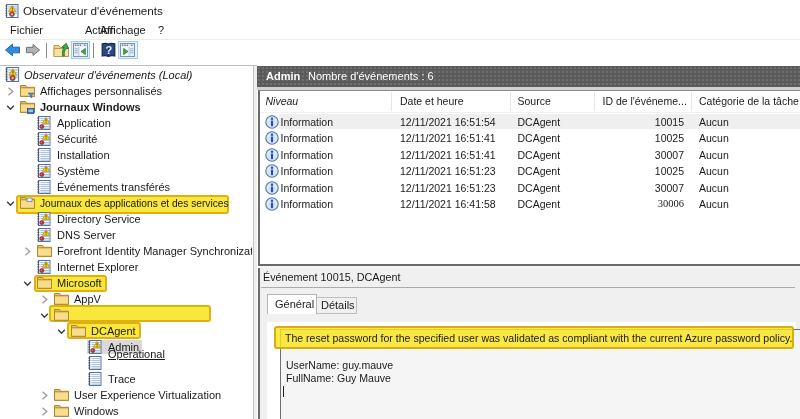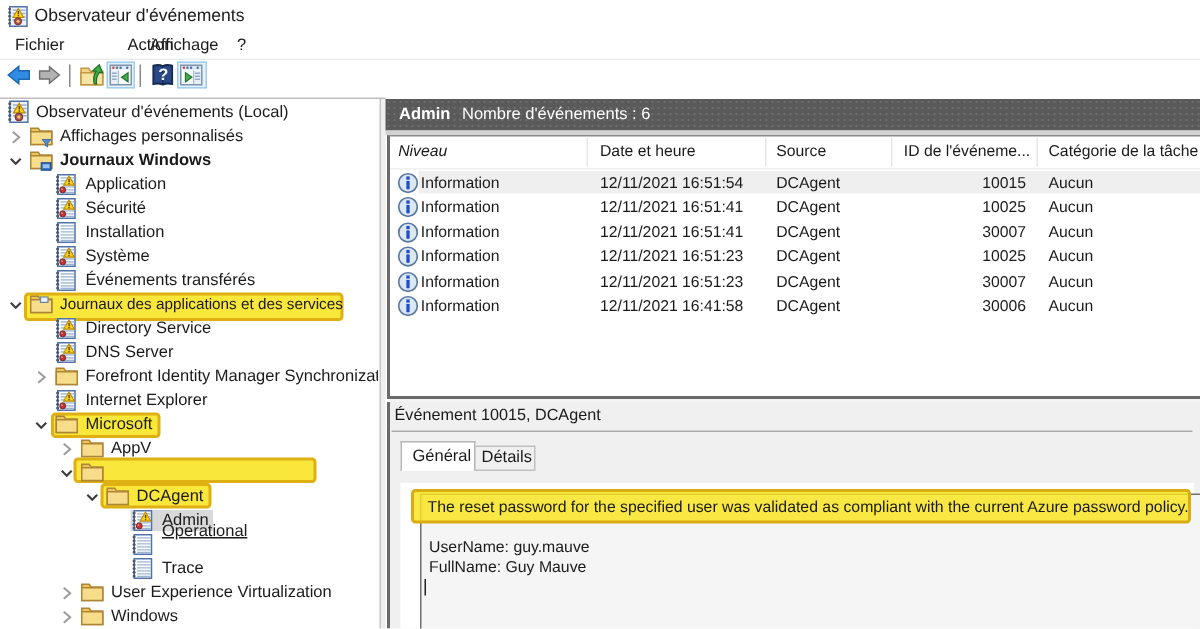--- a/index.html
+++ b/index.html
@@ -99,21 +99,21 @@
       <circle cx="1.5" cy="4.8" r="1" fill="#46546e"></circle>
       <circle cx="1.5" cy="7.4" r="1" fill="#46546e"></circle>
       <circle cx="1.5" cy="10" r="1" fill="#46546e"></circle>
       <circle cx="1.5" cy="12.6" r="1" fill="#46546e"></circle>
       <path d="M7.8 1.8 L11.6 8.2 L4 8.2 Z" fill="#fcd116" stroke="#b8860b" stroke-width="0.8"></path>
       <rect x="7.4" y="3.6" width="1" height="2.4" fill="#5a4200"></rect>
       <rect x="7.4" y="6.6" width="1" height="1" fill="#5a4200"></rect>
       <circle cx="7.6" cy="11" r="2.6" fill="#a8524e" stroke="#6e2a28" stroke-width="0.6"></circle>
       <circle cx="7.6" cy="11" r="1.1" fill="#e8c86a"></circle>
     </svg>
-    <div class="txt" style="left:24px;top:1.5px;height:15px;line-height:15px;font-size:11px;">Observateur d'événements (Local)</div>
+    <div class="txt" style="left:24px;top:1.5px;height:15px;line-height:15px;font-size:11px;font-style:italic;">Observateur d'événements (Local)</div>
     <svg style="left:6px;top:20.5px" width="9" height="9" viewBox="0 0 9 9">
       <path d="M2.5 0.8 L6.8 4.5 L2.5 8.2" fill="none" stroke="#9a9a9a" stroke-width="1.3"></path>
     </svg>
     <svg style="left:20px;top:18px" width="15" height="13" viewBox="0 0 15 13">
       <path d="M0.5 1.5 h5 l1.3 1.8 h7.7 v9 h-14 Z" fill="#e9c55e" stroke="#ad8535" stroke-width="1"></path>
       <path d="M0.5 3.8 h14 v8.5 h-14 Z" fill="#f7dd8b" stroke="#ad8535" stroke-width="1"></path>
       <path d="M8 9 L14 9 L11.8 11.5 L11.8 14 L10.2 13 L10.2 11.5 Z" fill="#4a90d9" stroke="#2a5a92" stroke-width="0.5"></path>
     </svg>
     <div class="txt" style="left:40px;top:17.5px;height:15px;line-height:15px;font-size:11px;">Affichages personnalisés</div>
     <svg style="left:6px;top:36.5px" width="9" height="9" viewBox="0 0 9 9">
@@ -469,21 +469,21 @@
     <div class="txt" style="left:584px;top:180.55px;width:100px;height:14px;line-height:14px;font-size:10.5px;text-align:right;">30007</div>
     <div class="txt" style="left:699px;top:180.55px;height:14px;line-height:14px;font-size:10.5px;">Aucun</div>
     <svg style="left:264.5px;top:197.25px" width="14" height="14" viewBox="0 0 14 14">
      <circle cx="7" cy="7" r="6.2" fill="#dbe7f3" stroke="#5878a0" stroke-width="1.1"></circle>
      <rect x="5.9" y="5.6" width="2.2" height="5.6" fill="#1f4fc8"></rect>
      <rect x="5.9" y="2.6" width="2.2" height="2.2" fill="#1f4fc8"></rect>
     </svg>
     <div class="txt" style="left:280.5px;top:197.05px;height:14px;line-height:14px;font-size:10.5px;">Information</div>
     <div class="txt" style="left:400px;top:197.05px;height:14px;line-height:14px;font-size:10.5px;">12/11/2021 16:41:58</div>
     <div class="txt" style="left:517.5px;top:197.05px;height:14px;line-height:14px;font-size:10.5px;">DCAgent</div>
-    <div class="txt" style="left:584px;top:197.05px;width:100px;height:14px;line-height:14px;font-size:10.5px;text-align:right;">30006</div>
+    <div class="txt" style="left:584px;top:197.05px;width:100px;height:14px;line-height:14px;font-size:10.5px;text-align:right;font-family:Liberation Serif, serif;">30006</div>
     <div class="txt" style="left:699px;top:197.05px;height:14px;line-height:14px;font-size:10.5px;">Aucun</div>
   </div>
 
 <div class="abs" style="left:260px;top:266px;width:540px;height:2px;background:#f5f5f5;"></div>
 
 <div class="abs" style="left:258px;top:268px;width:542px;height:151px;background:#f0f0f0;border-left:2px solid #6a6a6a;box-sizing:border-box;"></div>
 <div class="txt" style="left:263px;top:270px;height:14px;line-height:14px;font-size:10.8px;">Événement 10015, DCAgent</div>
 <div class="abs" style="left:261px;top:287px;width:534px;height:1px;background:#ababab;"></div>
 
 <div class="abs" style="left:316px;top:297px;width:41px;height:17px;background:#f0f0f0;border:1px solid #bfbfbf;box-sizing:border-box;"></div>

